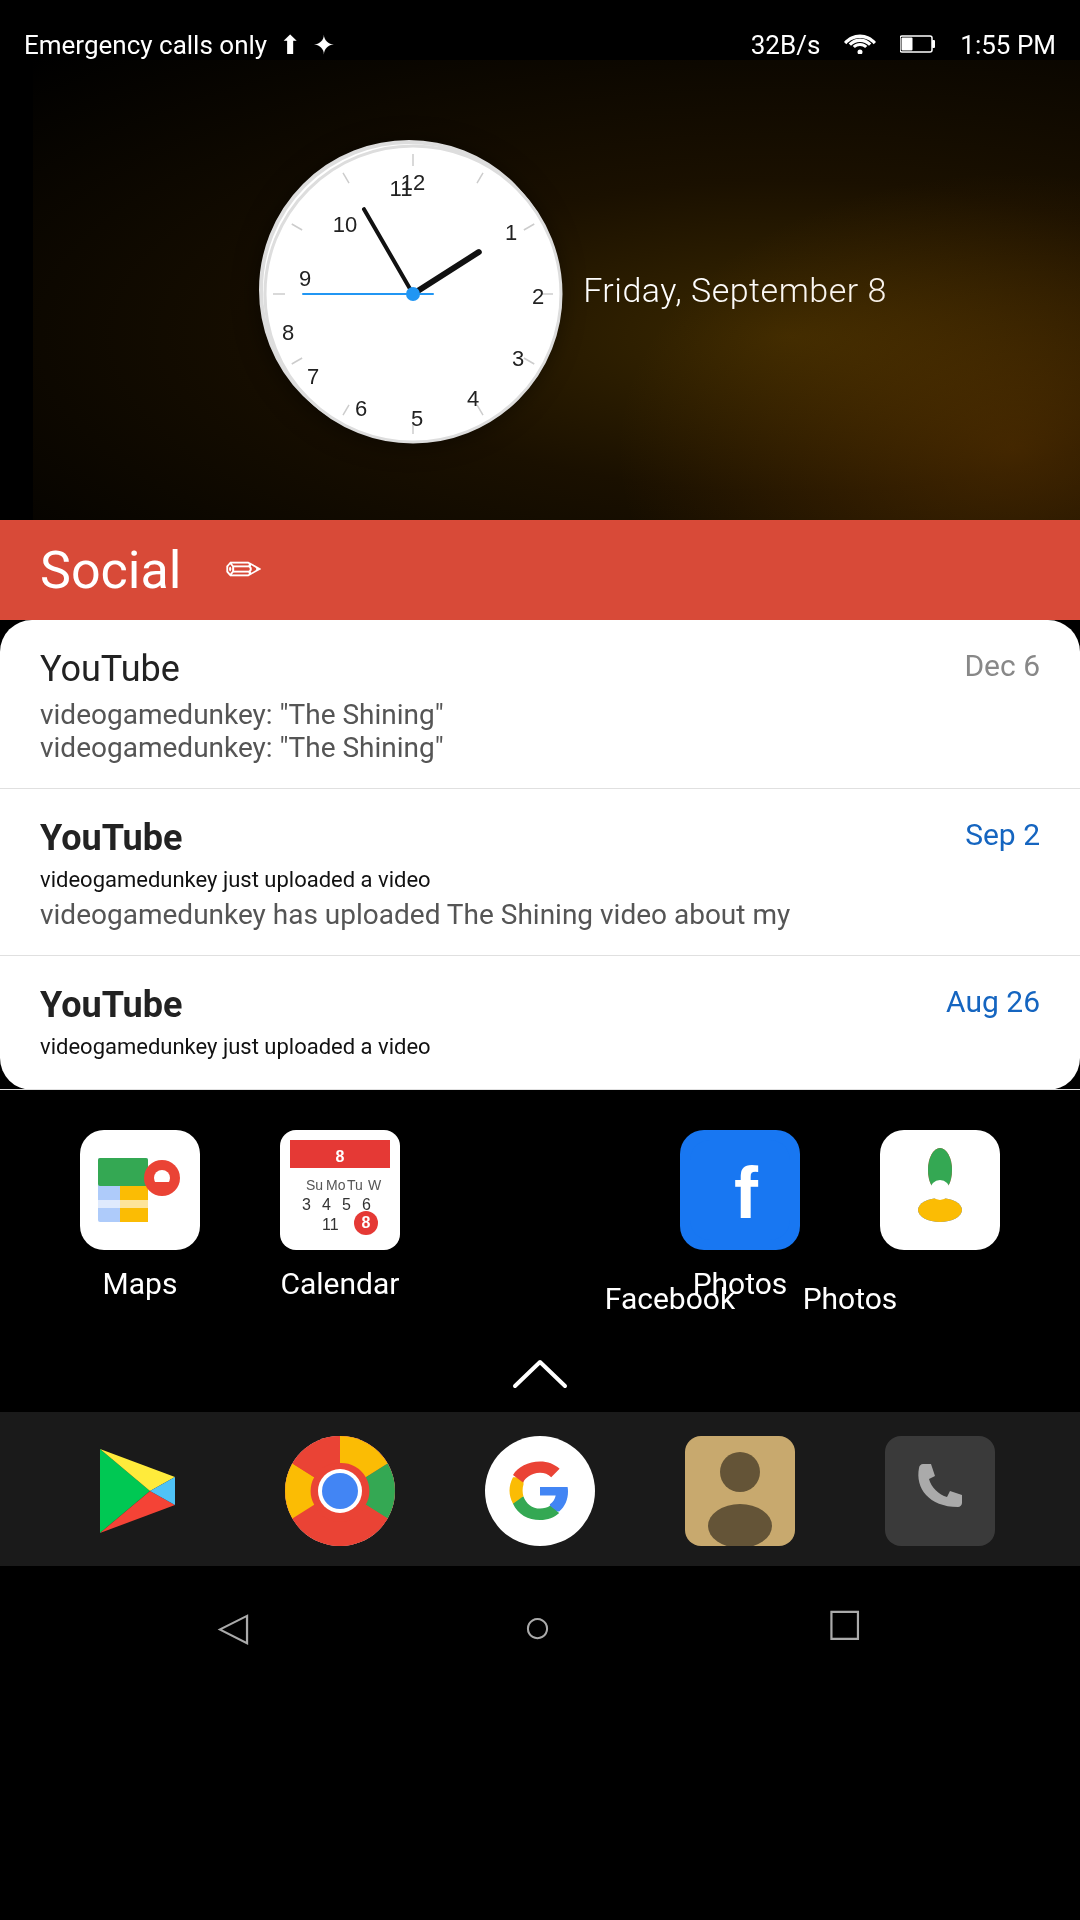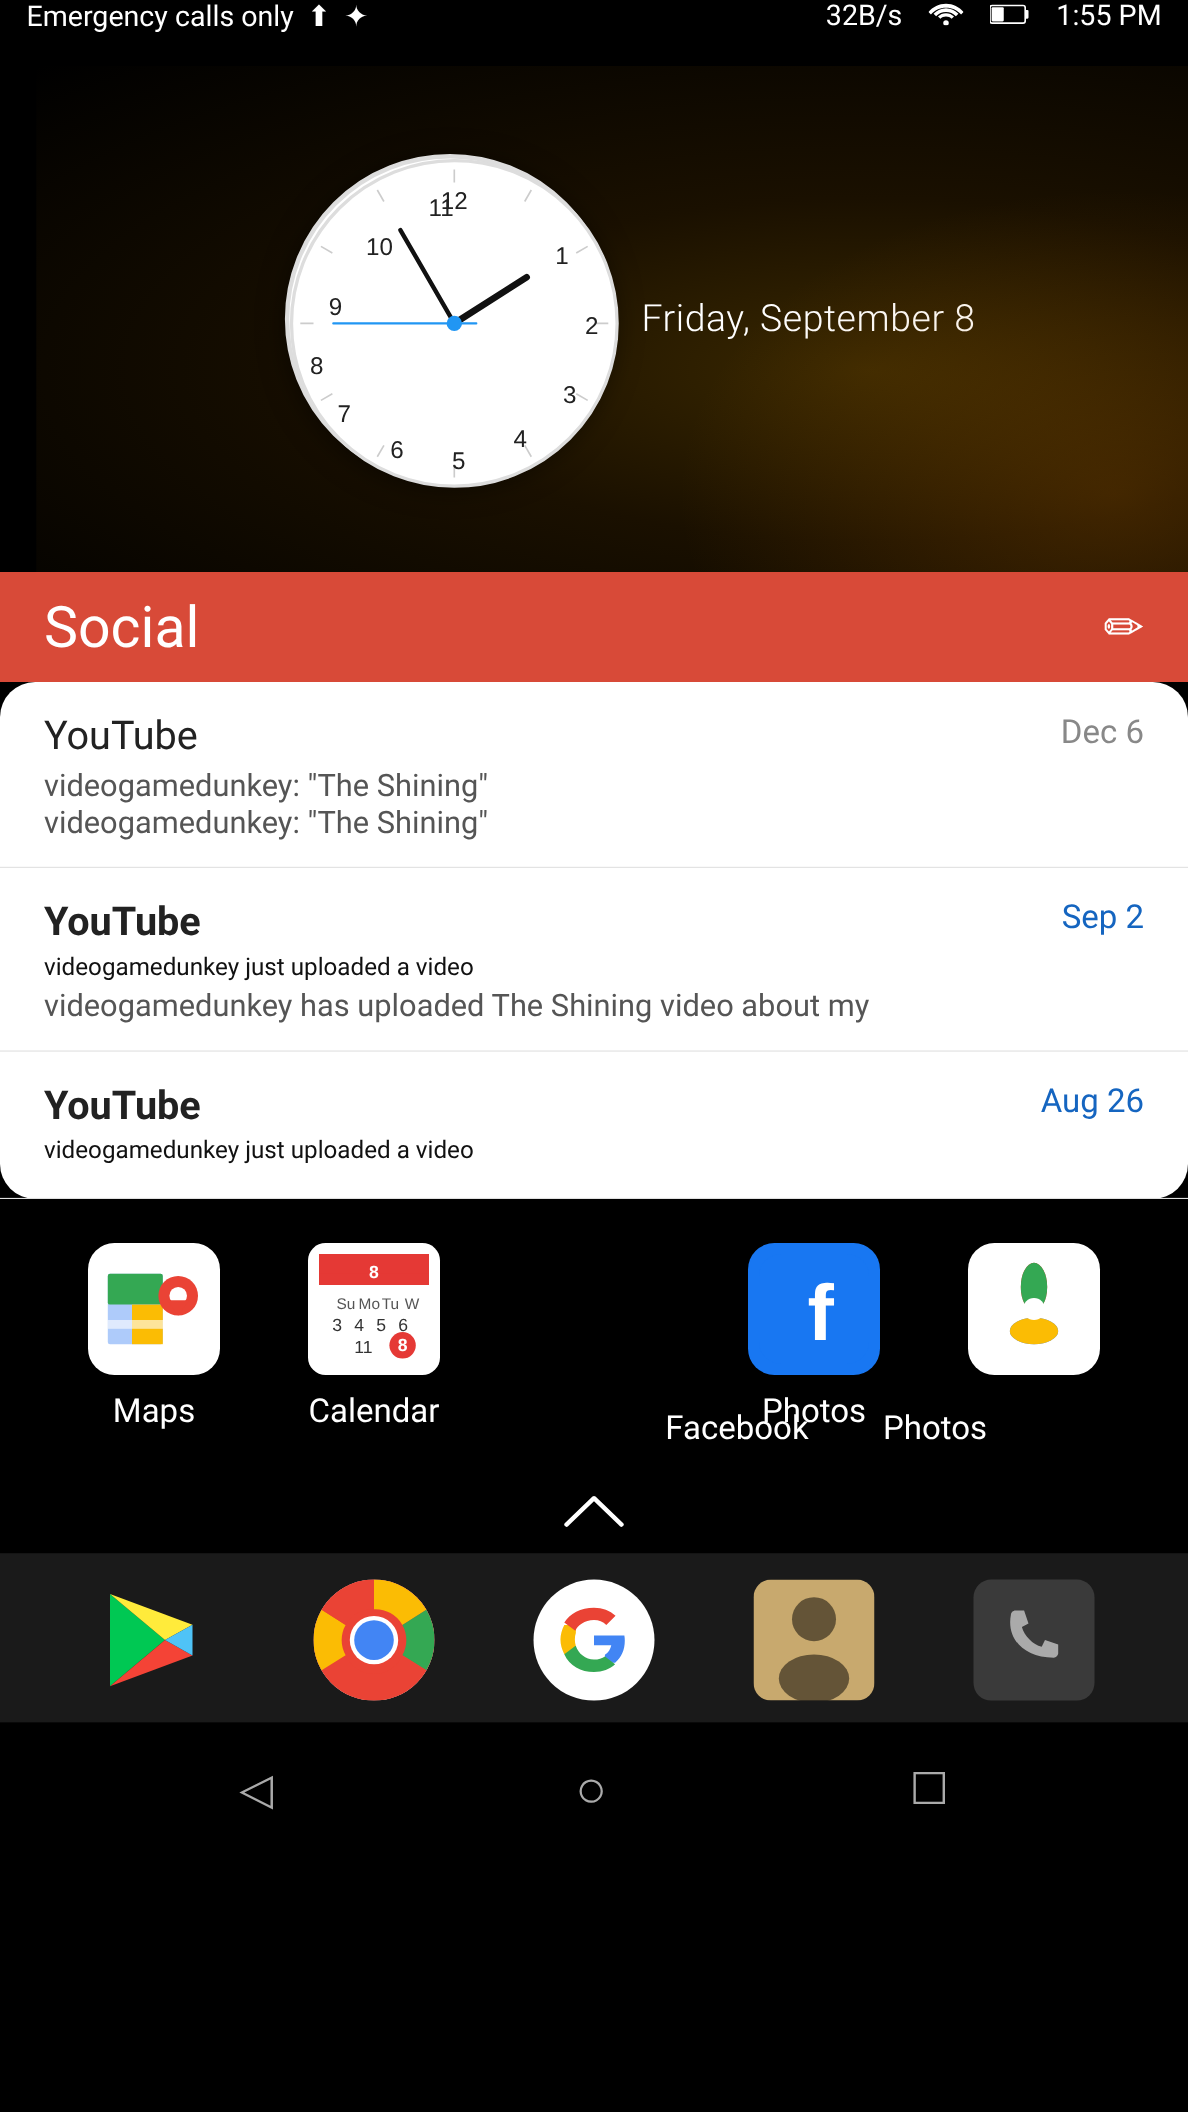--- a/index.html
+++ b/index.html
@@ -11,21 +11,21 @@
       background: #000;
       overflow-x: hidden;
     }
 
     
     .status-bar {
       width: 100%;
       height: 60px;
       background: #000;
       display: flex;
-      align-items: flex-start;
+      align-items: flex-end;
       justify-content: space-between;
       padding: 0 24px;
       color: #fff;
       font-size: 26px;
     }
     .status-left { display: flex; align-items: center; gap: 12px; }
     .status-right { display: flex; align-items: center; gap: 24px; }
 
     
     .clock-area {
@@ -68,22 +68,22 @@
       letter-spacing: 0.5px;
     }
 
     
     .social-header {
       width: 100%;
       height: 100px;
       background: #D84A38;
       display: flex;
       align-items: center;
-      justify-content: space-between;
       padding: 0 40px;
+      gap: 44px;
     }
     .social-title {
       color: #fff;
       font-size: 52px;
       font-weight: 400;
     }
     .edit-icon {
       color: #fff;
       font-size: 44px;
     }

